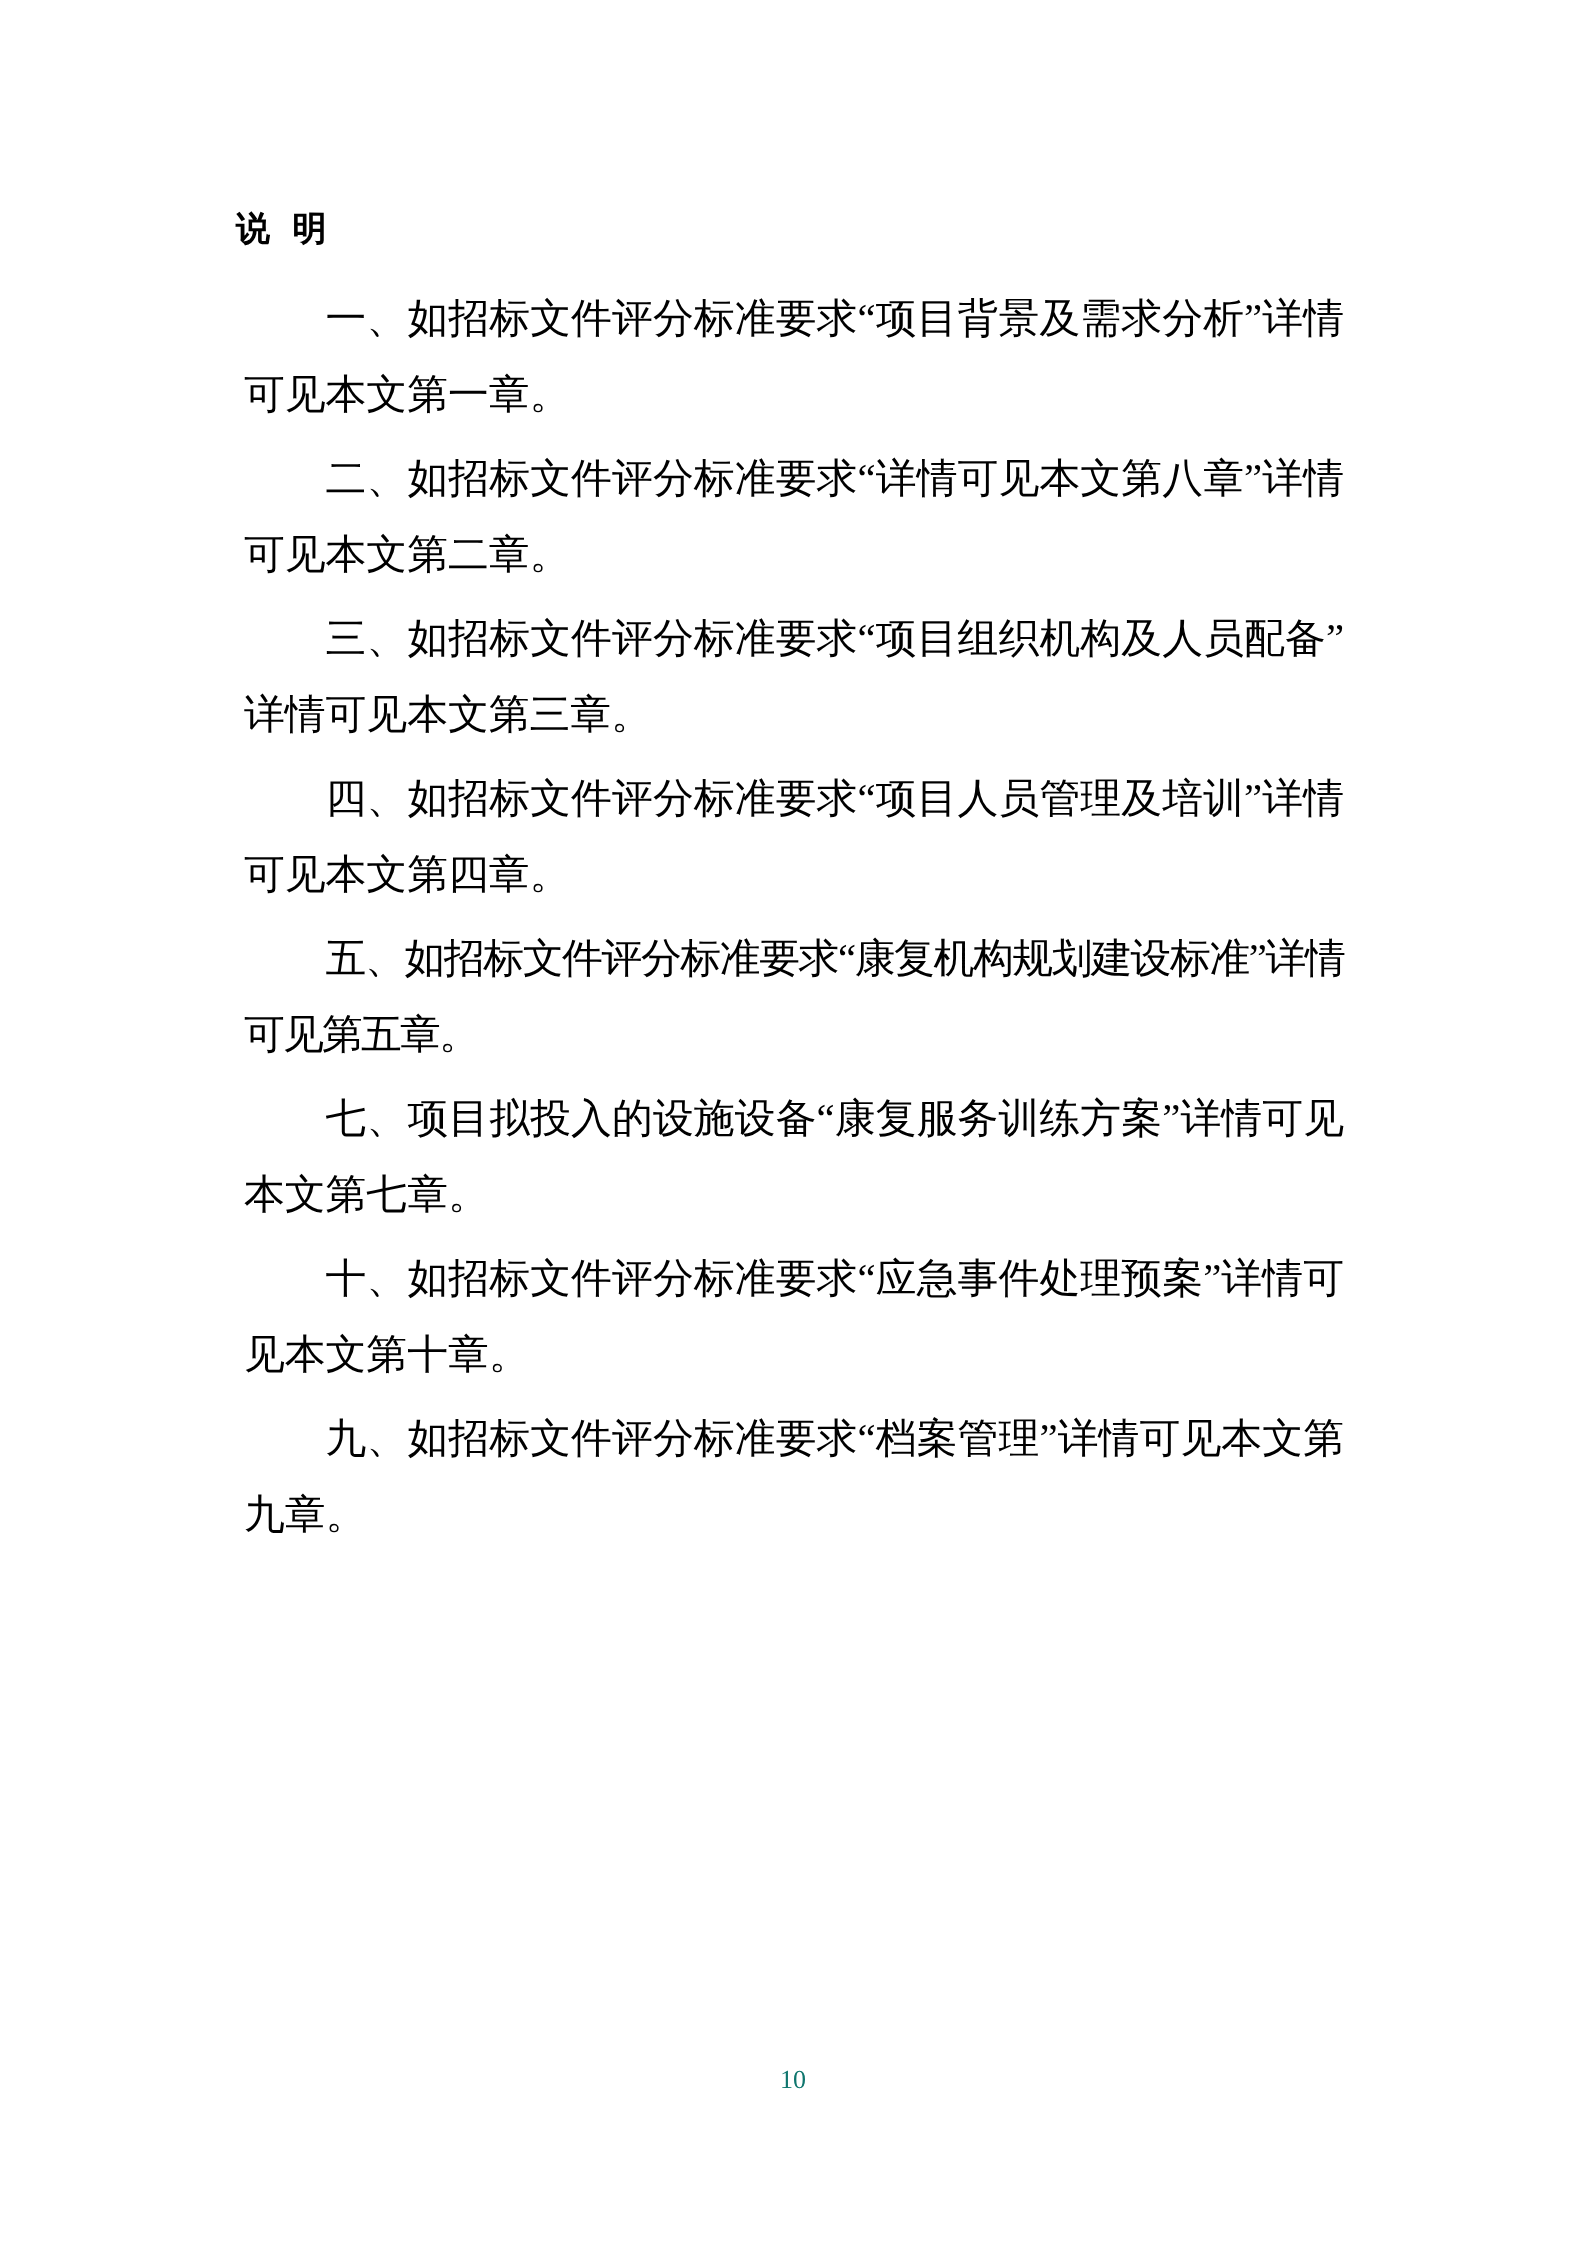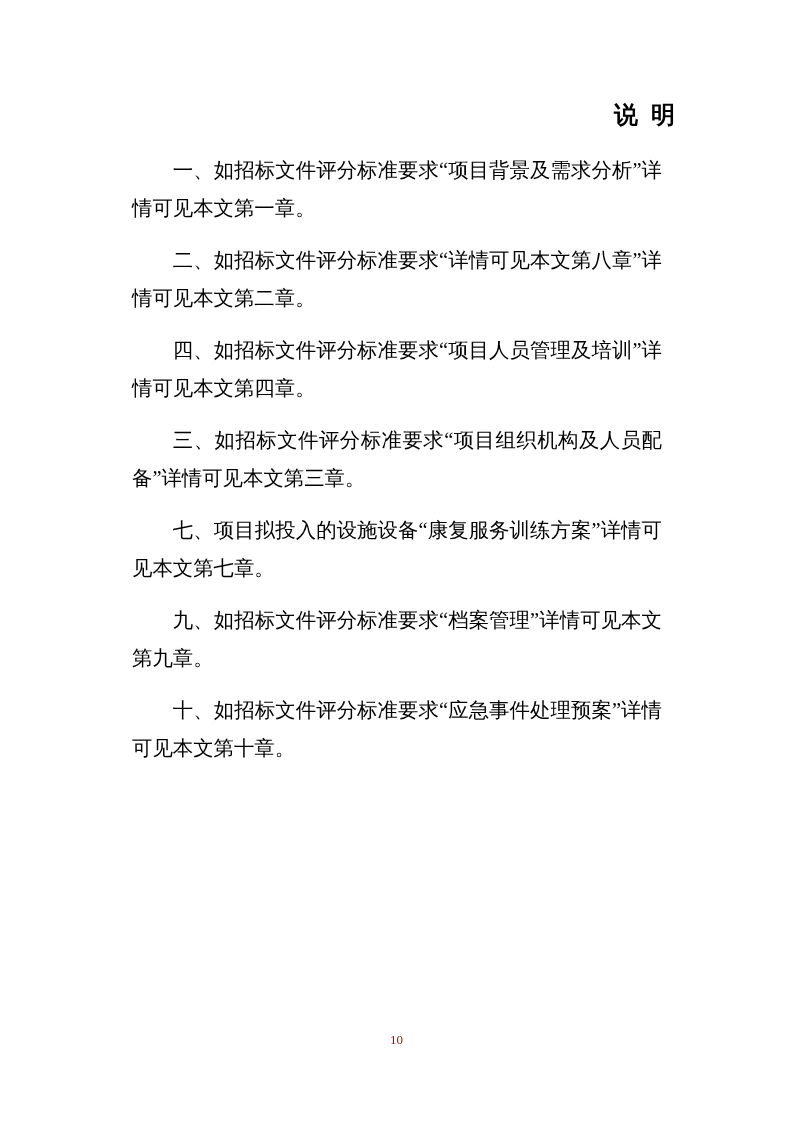--- a/index.html
+++ b/index.html
@@ -18,58 +18,59 @@
       color: #000000;
     }
     .content {
       position: absolute;
       left: 118px;
       top: 93px;
       width: 558px;
     }
     .doc-title {
       margin: 0;
-      font-size: 24px;
+      font-size: 17px;
       font-weight: 700;
-      text-align: right;
+      text-align: left;
       line-height: 44px;
       word-spacing: 5px;
       letter-spacing: 1px;
     }
     .para {
-      margin: 14px;
+      margin: 4px;
       font-size: 20.4px;
       line-height: 38px;
       text-align: justify;
       text-justify: inter-ideograph;
       text-indent: 2em;
     }
     
     .para.tight {
       letter-spacing: -0.9px;
     }
     .page-number {
       position: absolute;
       top: 1032px;
       left: 0;
       width: 100%;
       text-align: center;
       font-size: 13px;
       line-height: 16px;
-      color: #7f1d1d;
+      color: #0f766e;
     }
   </style>
 </head>
 <body>
 
 <div class="page">
   <div class="content">
     <h1 class="doc-title">说 明</h1>
     <p class="para">一、如招标文件评分标准要求“项目背景及需求分析”详情可见本文第一章。</p>
     <p class="para">二、如招标文件评分标准要求“详情可见本文第八章”详情可见本文第二章。</p>
+    <p class="para">三、如招标文件评分标准要求“项目组织机构及人员配备”详情可见本文第三章。</p>
     <p class="para">四、如招标文件评分标准要求“项目人员管理及培训”详情可见本文第四章。</p>
-    <p class="para">三、如招标文件评分标准要求“项目组织机构及人员配备”详情可见本文第三章。</p>
+    <p class="para tight">五、如招标文件评分标准要求“康复机构规划建设标准”详情可见第五章。</p>
     <p class="para">七、项目拟投入的设施设备“康复服务训练方案”详情可见本文第七章。</p>
+    <p class="para">十、如招标文件评分标准要求“应急事件处理预案”详情可见本文第十章。</p>
     <p class="para">九、如招标文件评分标准要求“档案管理”详情可见本文第九章。</p>
-    <p class="para">十、如招标文件评分标准要求“应急事件处理预案”详情可见本文第十章。</p>
   </div>
   <div class="page-number">10</div>
 </div>
 
 </body></html>

